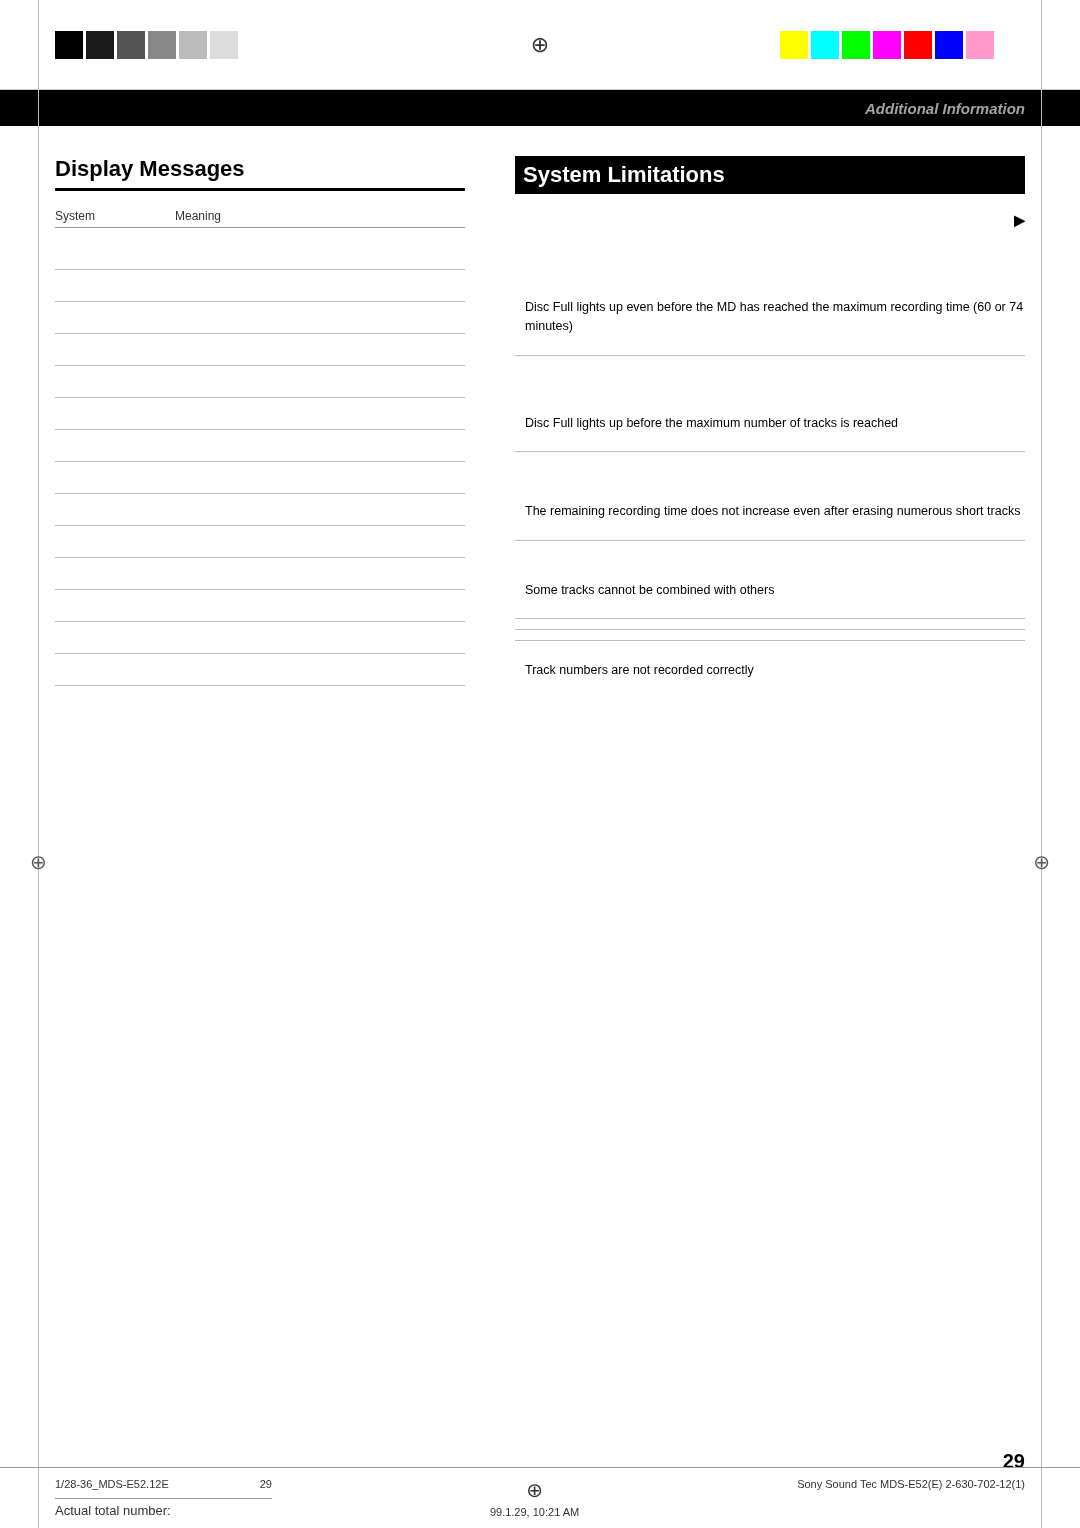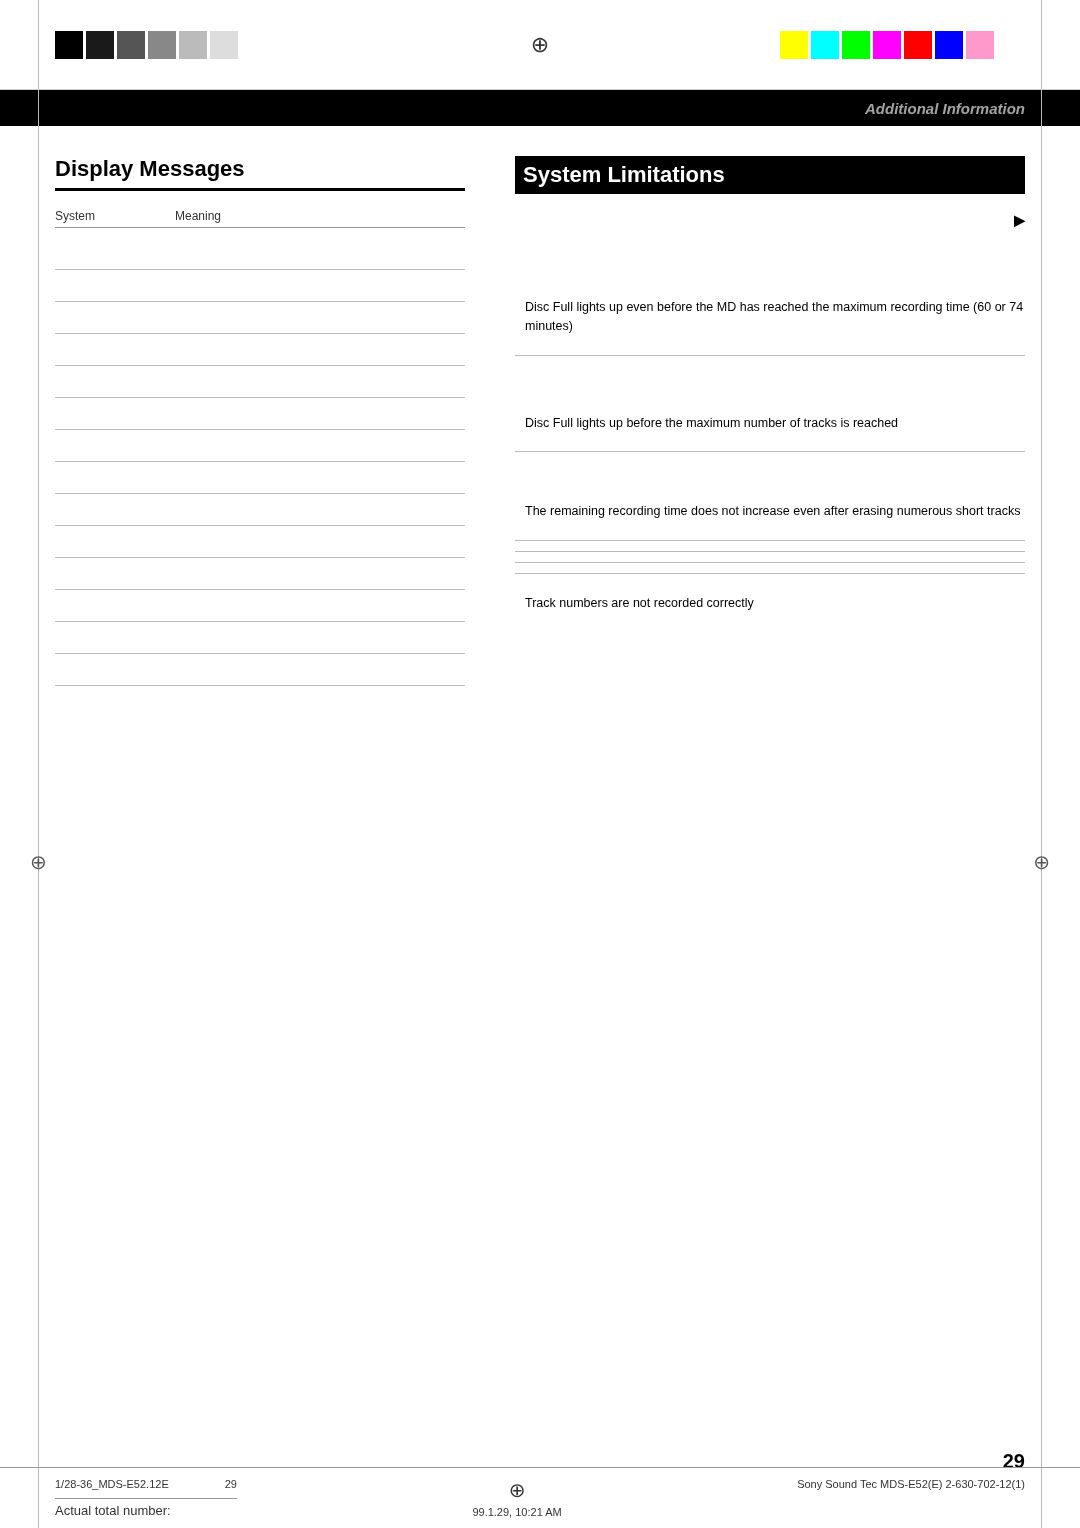--- a/index.html
+++ b/index.html
@@ -170,21 +170,21 @@
     }
 
     .footer-left {
       display: flex;
       flex-direction: column;
       gap: 4px;
     }
 
     .footer-left-top {
       display: flex;
-      gap: 56px;
+      gap: 91px;
       align-items: center;
     }
 
     .footer-center {
       display: flex;
       flex-direction: column;
       align-items: center;
       gap: 4px;
     }
 
@@ -321,20 +321,21 @@
       <span style="font-size:14px; font-weight:bold;">▶</span>
     </div>
 
     <div id="right-limitations">
         <div class="limitation-block" style="padding-top: 60px;">Disc Full  lights up even before the MD has reached the maximum recording time (60 or 74 minutes)</div>
         <hr class="right-divider">
         <div class="limitation-block" style="padding-top: 48px;">Disc Full  lights up before the maximum number of tracks is reached</div>
         <hr class="right-divider">
         <div class="limitation-block" style="padding-top: 40px;">The remaining recording time does not increase even after erasing numerous short tracks</div>
         <hr class="right-divider">
+        <div class="limitation-block" style="padding-top: 30px;">Some tracks cannot be combined with others</div>
         <hr class="right-divider">
         <hr class="right-divider">
         <hr class="right-divider">
         <div class="limitation-block" style="padding-top: 10px;">Track numbers are not recorded correctly</div>
       </div>
   </div>
 
 </div>
 
 <div class="side-crosshair-left">⊕</div>

